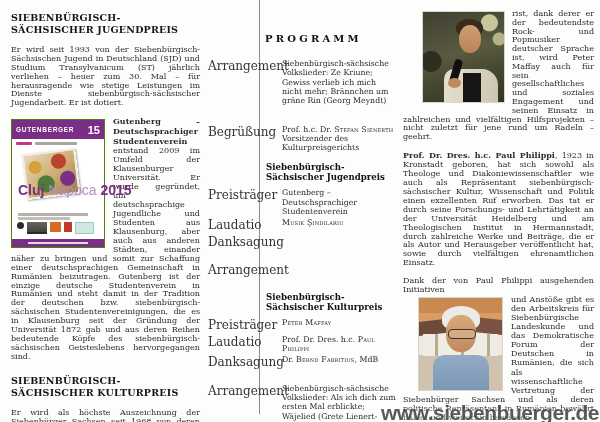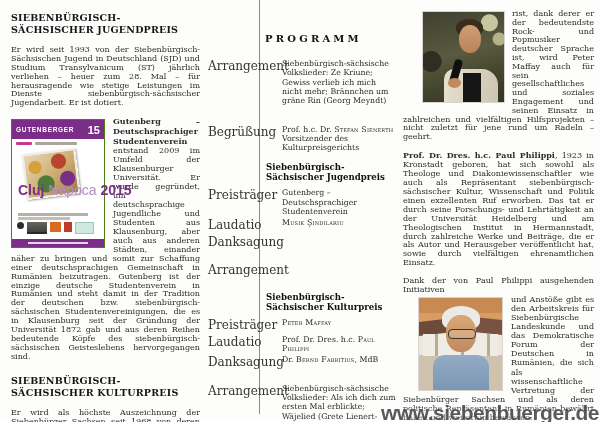--- a/index.html
+++ b/index.html
@@ -88,21 +88,21 @@
      font-size:21px;font-weight:bold;color:#4d4d4d;opacity:.92;letter-spacing:-0.5px;
      text-shadow:0 0 3px rgba(255,255,255,.95), 0 0 1px rgba(255,255,255,.9);}
 </style>
 </head>
 <body>
 
 <div class="page">
 
   <div class="col-left">
     <h1 class="h-sec">SIEBENBÜRGISCH-SÄCHSISCHER JUGENDPREIS</h1>
-    <p class="body">Er wird seit 1993 von der Siebenbürgisch-Sächsischen Jugend in Deutschland (SJD) und Studium Transylvanicum (ST) jährlich verliehen – heuer zum 28. Mal – für herausragende wie stetige Leistungen im Dienste siebenbürgisch-sächsischer Jugendarbeit. Er ist dotiert.</p>
+    <p class="body">Er wird seit 1993 von der Siebenbürgisch-Sächsischen Jugend in Deutschland (SJD) und Studium Transylvanicum (ST) jährlich verliehen – heuer zum 30. Mal – für herausragende wie stetige Leistungen im Dienste siebenbürgisch-sächsischer Jugendarbeit. Er ist dotiert.</p>
 
     <div class="poster">
       <div class="poster-head">
         <span class="poster-brand">GUTENBERGER</span>
         <span class="poster-issue">15</span>
       </div>
       <div class="poster-strip">
         <span class="pbar m"></span>
         <span class="pbar g"></span>
       </div>

